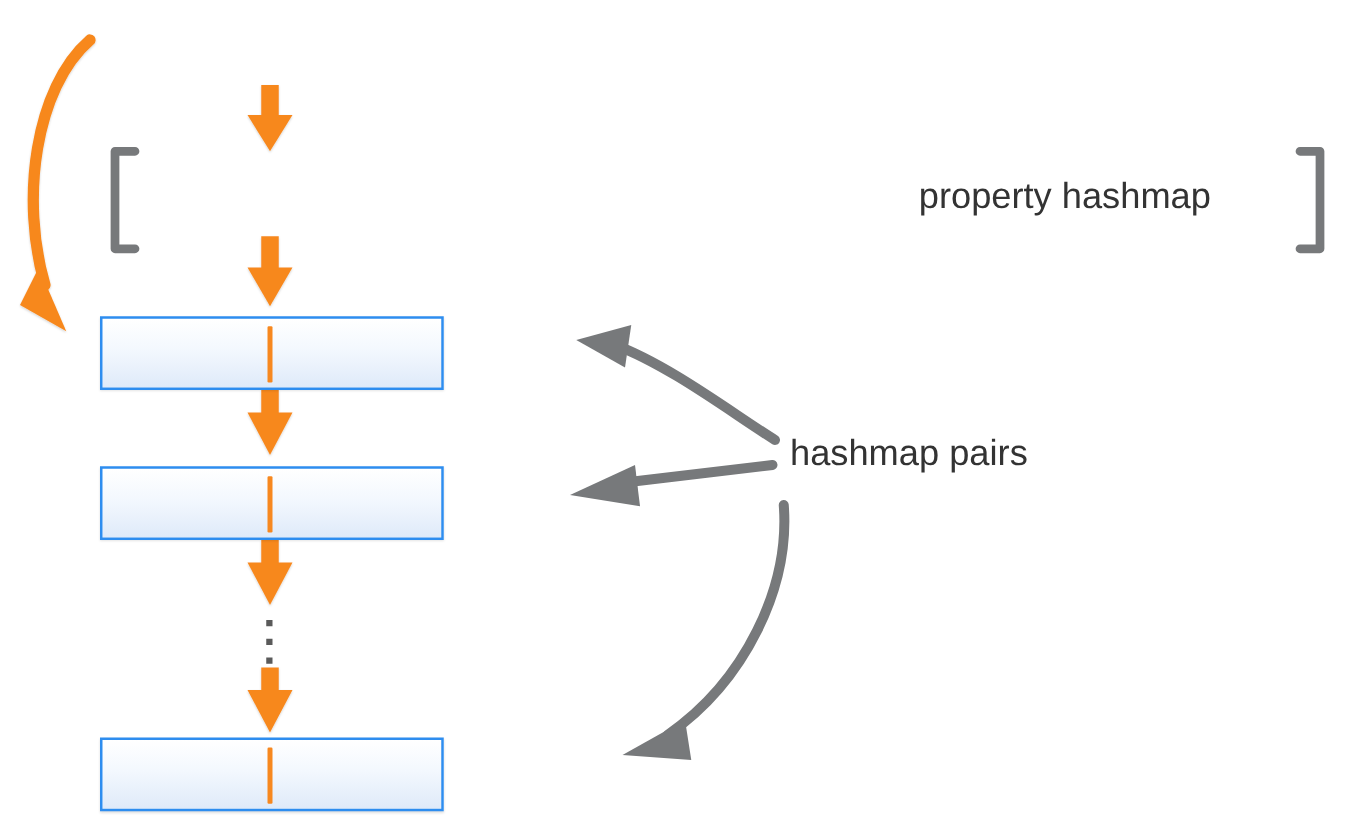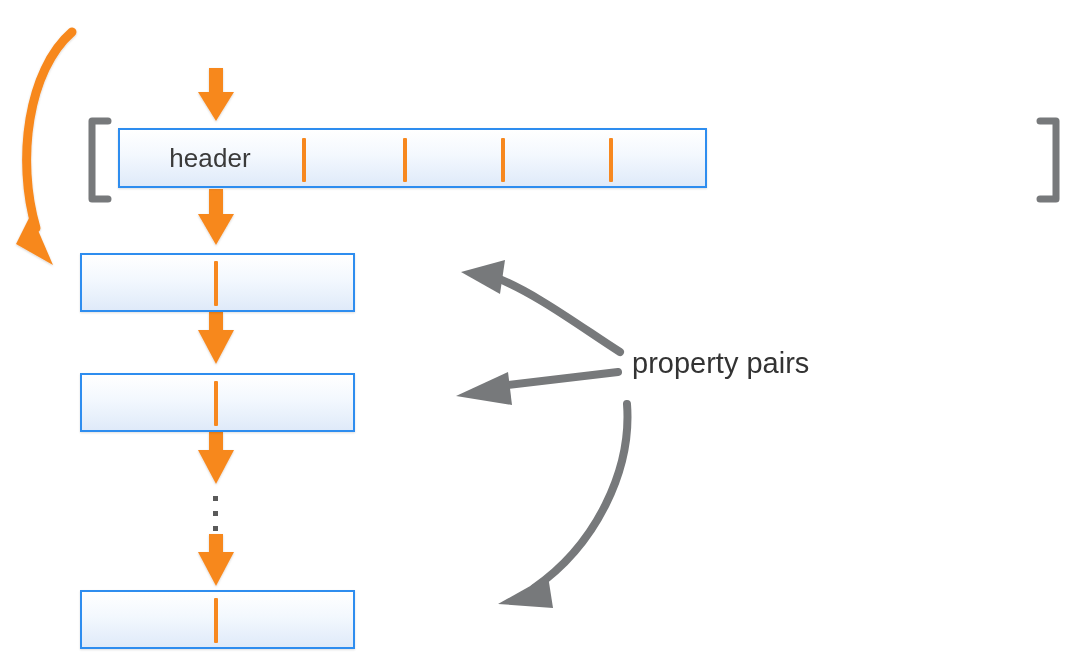--- a/index.html
+++ b/index.html
@@ -148,39 +148,33 @@
       <path d="M 508,372 L 456,396 L 512,405 Z" fill="#77797B"></path>
     </g>
 
     <g>
       <path d="M 627,404 C 632,470 596,545 534,588" fill="none" stroke="#77797B" stroke-width="8" stroke-linecap="round"></path>
       <path d="M 548,576 L 498,604 L 553,608 Z" fill="#77797B"></path>
     </g>
   </svg>
 
 
-  <div class="box" id="header-box">
-    <span class="box-label">header</span>
-    <span class="tick" style="left:182px; top:8px; height:44px;"></span>
-    <span class="tick" style="left:283px; top:8px; height:44px;"></span>
-    <span class="tick" style="left:381px; top:8px; height:44px;"></span>
-    <span class="tick" style="left:489px; top:8px; height:44px;"></span>
-  </div>
 
   <div class="box pair-box" id="pair-box-1">
     <span class="tick" style="left:132px; top:6px; height:45px;"></span>
     <span class="box-label" style="left:0; width:275px;"></span>
   </div>
 
   <div class="box pair-box" id="pair-box-2">
     <span class="tick" style="left:132px; top:6px; height:45px;"></span>
     <span class="box-label" style="left:0; width:275px;"></span>
   </div>
 
   <div class="box pair-box" id="pair-box-3">
     <span class="tick" style="left:132px; top:6px; height:45px;"></span>
     <span class="box-label" style="left:0; width:275px;"></span>
   </div>
 
+  <div class="free-label" id="label-property-hashmap">property hashmap</div>
 
-  <div class="free-label" id="label-property-pairs">property pairs</div>
+  <div class="free-label" id="label-property-pairs">hashmap pairs</div>
 
 </div>
 
 </body></html>

